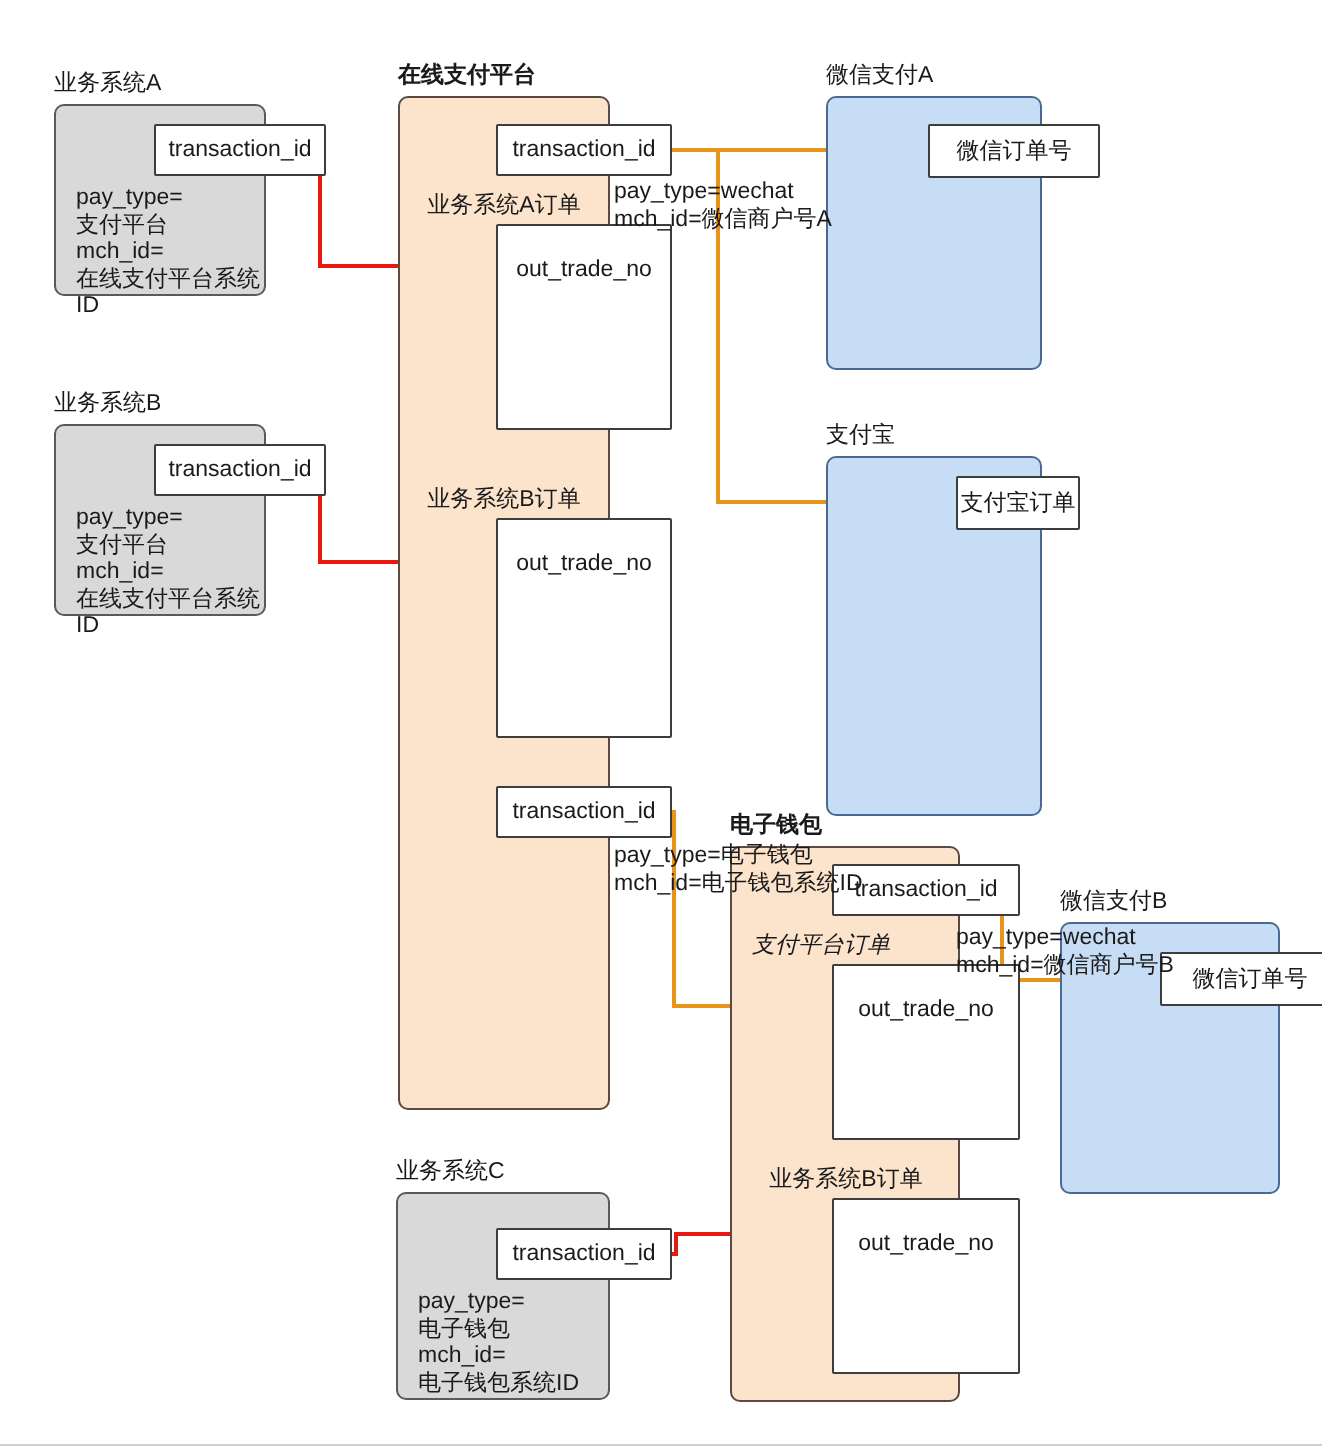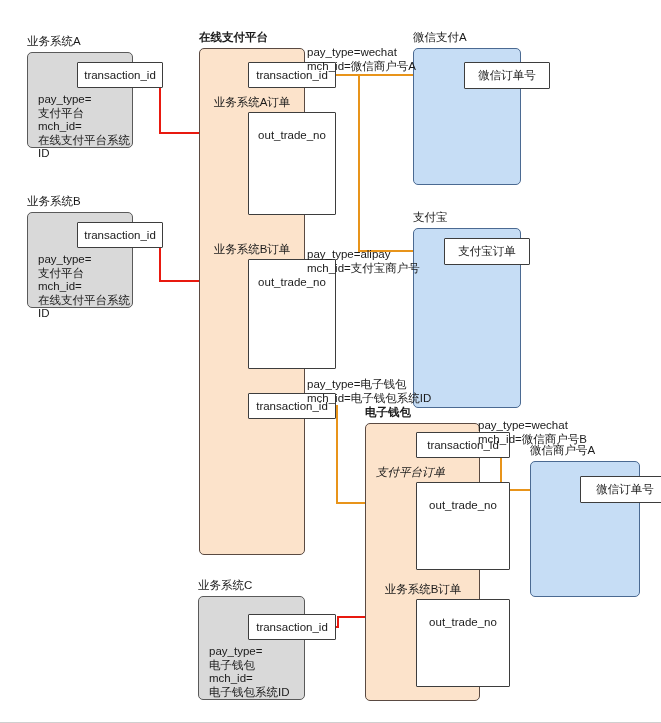--- a/index.html
+++ b/index.html
@@ -90,20 +90,21 @@
     white-space: nowrap;
   }
 
   
   .edge-label {
     position: absolute;
     font-size: 11.5px;
     line-height: 13.6px;
     color: #1a1a1a;
     white-space: pre-line;
+    margin-top: 44px;
   }
 
   
   #wires {
     position: absolute;
     left: 0;
     top: 0;
     width: 661px;
     height: 723px;
     pointer-events: none;
@@ -181,28 +182,26 @@
   <div class="field tall" style="left:376px; top:482px; width:94px; height:88px;">out_trade_no</div>
   <div class="sublabel" style="left:376px; top:582px; width:94px; text-align:center;">业务系统B订单</div>
   <div class="field tall" style="left:376px; top:599px; width:94px; height:88px;">out_trade_no</div>
 
   <div class="caption" style="left:413px; top:30px; width:108px;">微信支付A</div>
   <div class="box blue" style="left:413px; top:48px; width:108px; height:137px;"></div>
   <div class="field blue-field" style="left:424px; top:62px; width:86px; height:27px;">微信订单号</div>
 
   <div class="caption" style="left:413px; top:210px; width:108px;">支付宝</div>
   <div class="box blue" style="left:413px; top:228px; width:108px; height:180px;"></div>
-  <div class="field blue-field" style="left:404px; top:238px; width:86px; height:27px;">支付宝订单</div>
-
-  <div class="caption" style="left:530px; top:443px; width:110px;">微信商户号A</div>
+  <div class="field blue-field" style="left:438px; top:238px; width:62px; height:27px;">支付宝订单</div>
+
+  <div class="caption" style="left:530px; top:443px; width:110px;">微信支付B</div>
   <div class="box blue" style="left:530px; top:461px; width:110px; height:136px;"></div>
   <div class="field blue-field" style="left:540px; top:476px; width:90px; height:27px;">微信订单号</div>
 
   <div class="edge-label" style="left:307px; top:46px;">pay_type=wechat
 mch_id=微信商户号A</div>
-  <div class="edge-label" style="left:307px; top:248px;">pay_type=alipay
-mch_id=支付宝商户号</div>
   <div class="edge-label" style="left:307px; top:378px;">pay_type=电子钱包
 mch_id=电子钱包系统ID</div>
   <div class="edge-label" style="left:478px; top:419px;">pay_type=wechat
 mch_id=微信商户号B</div>
 
 </div>
 
 </body></html>

